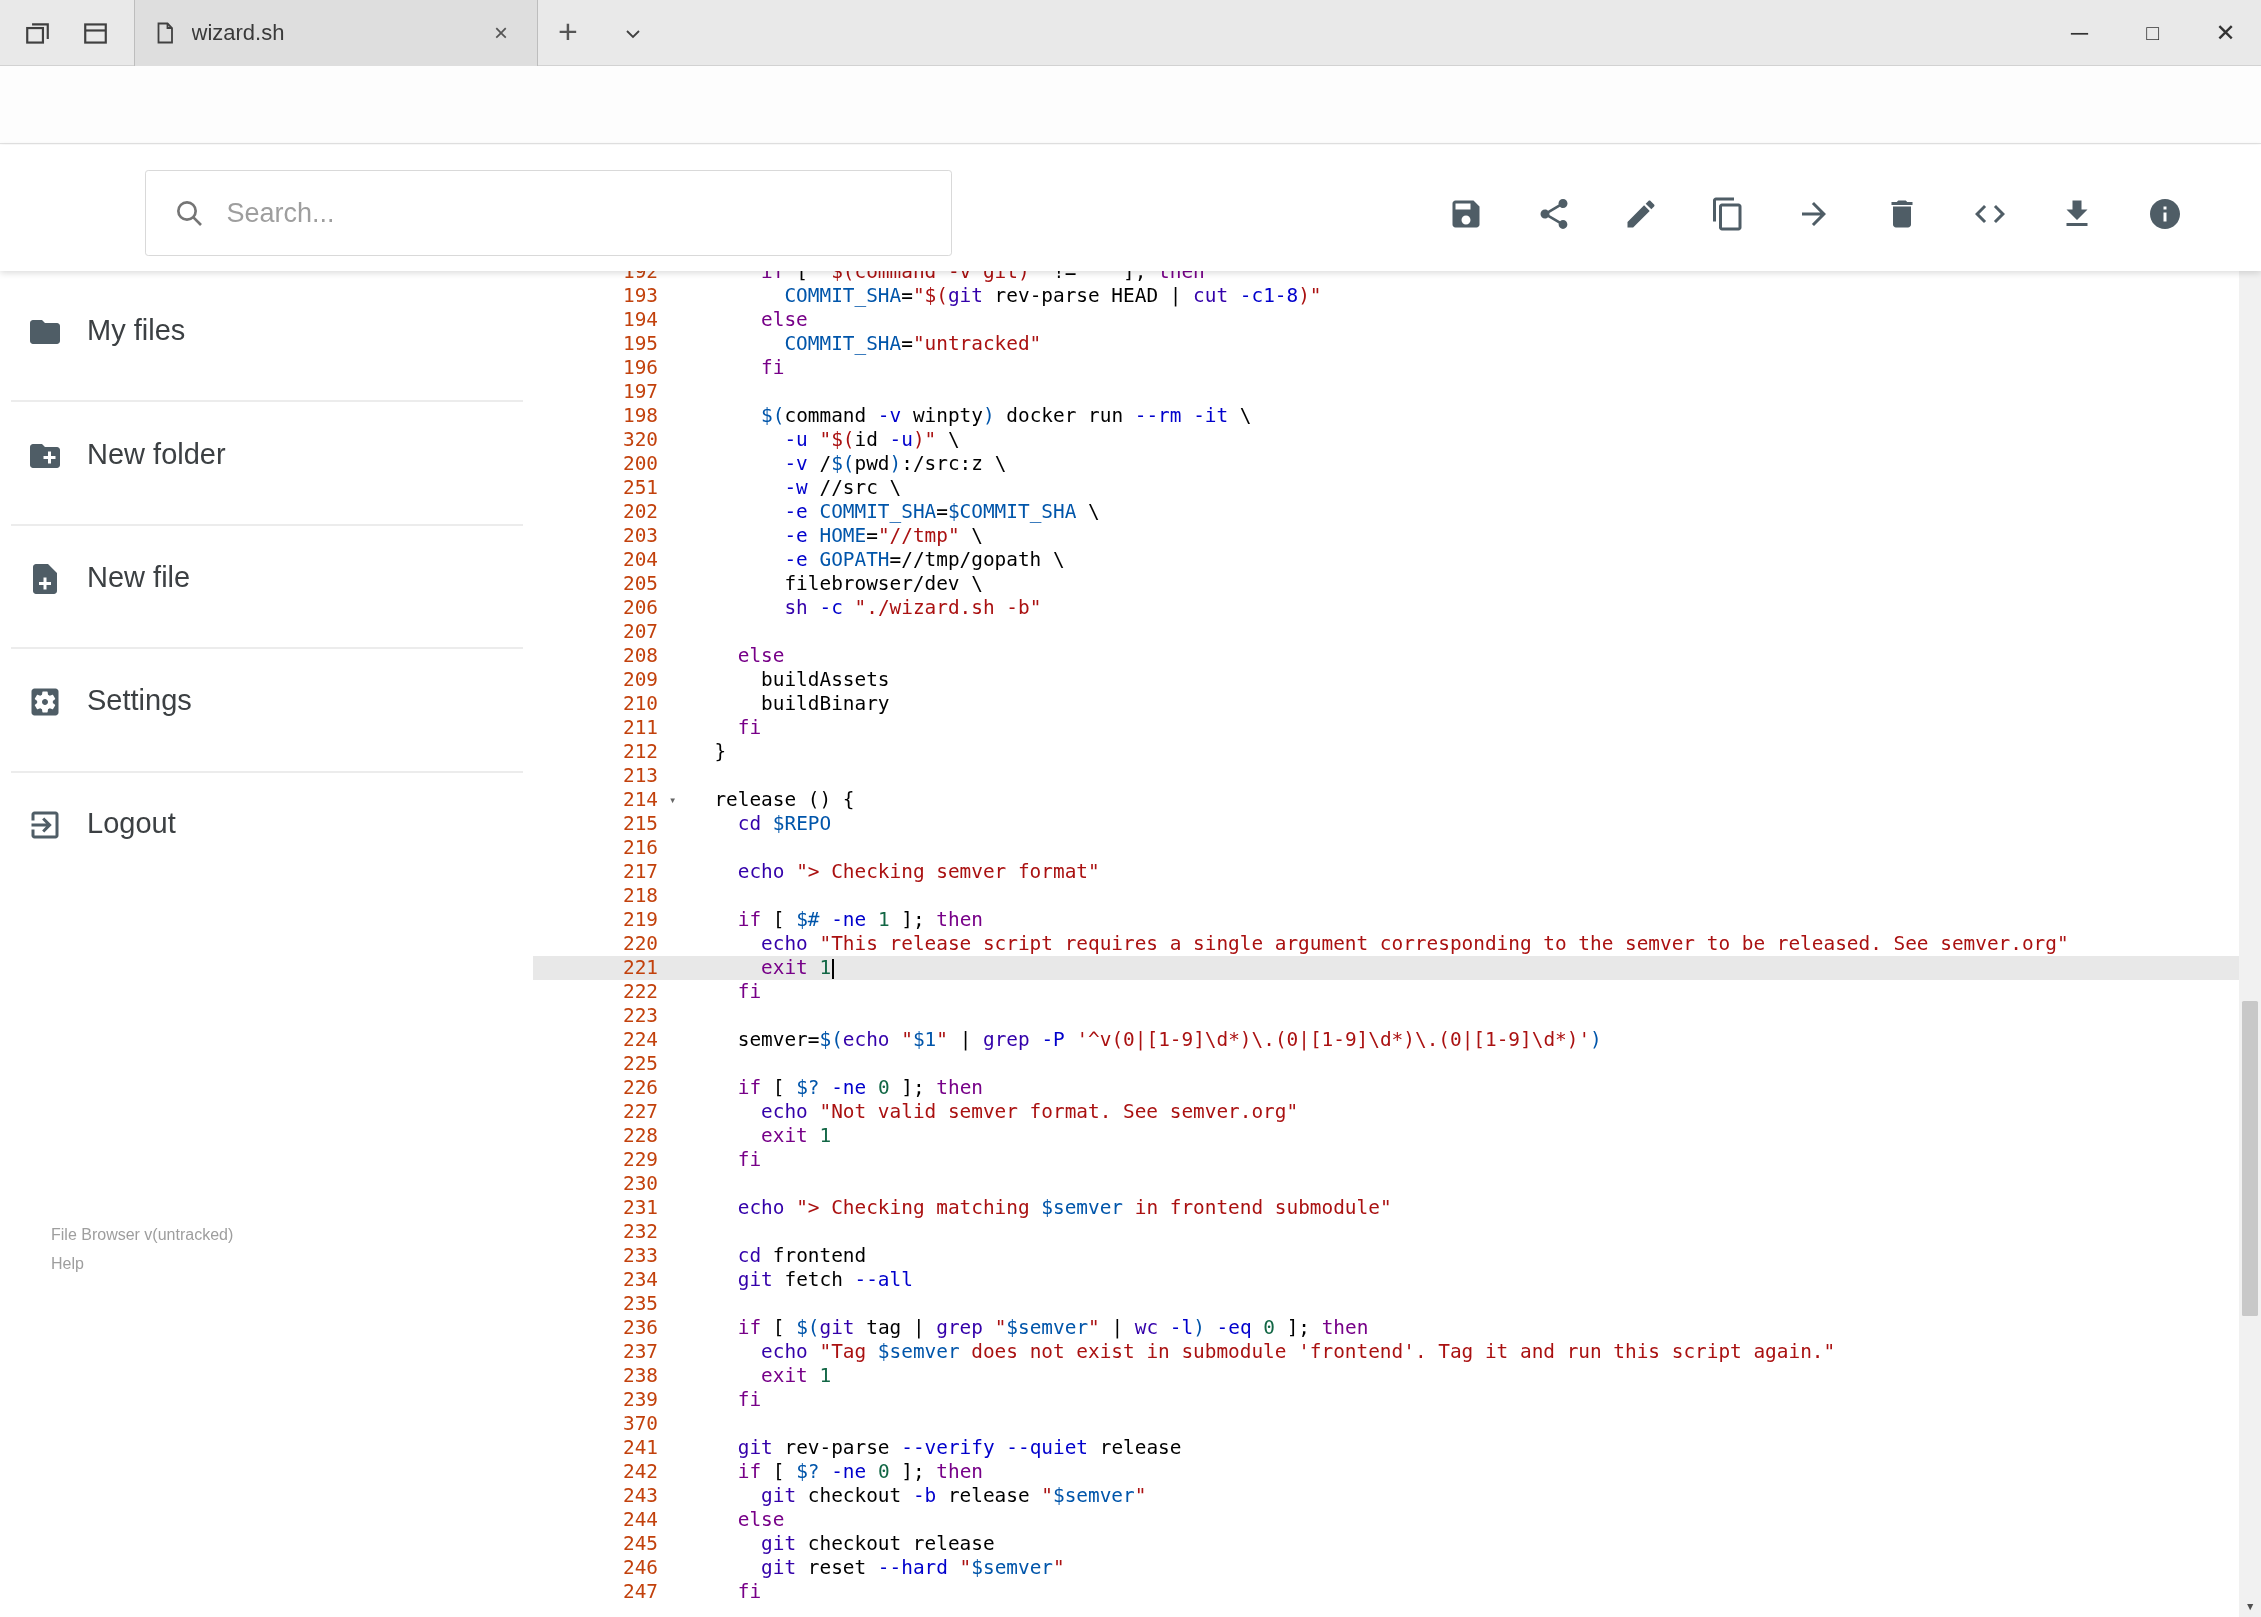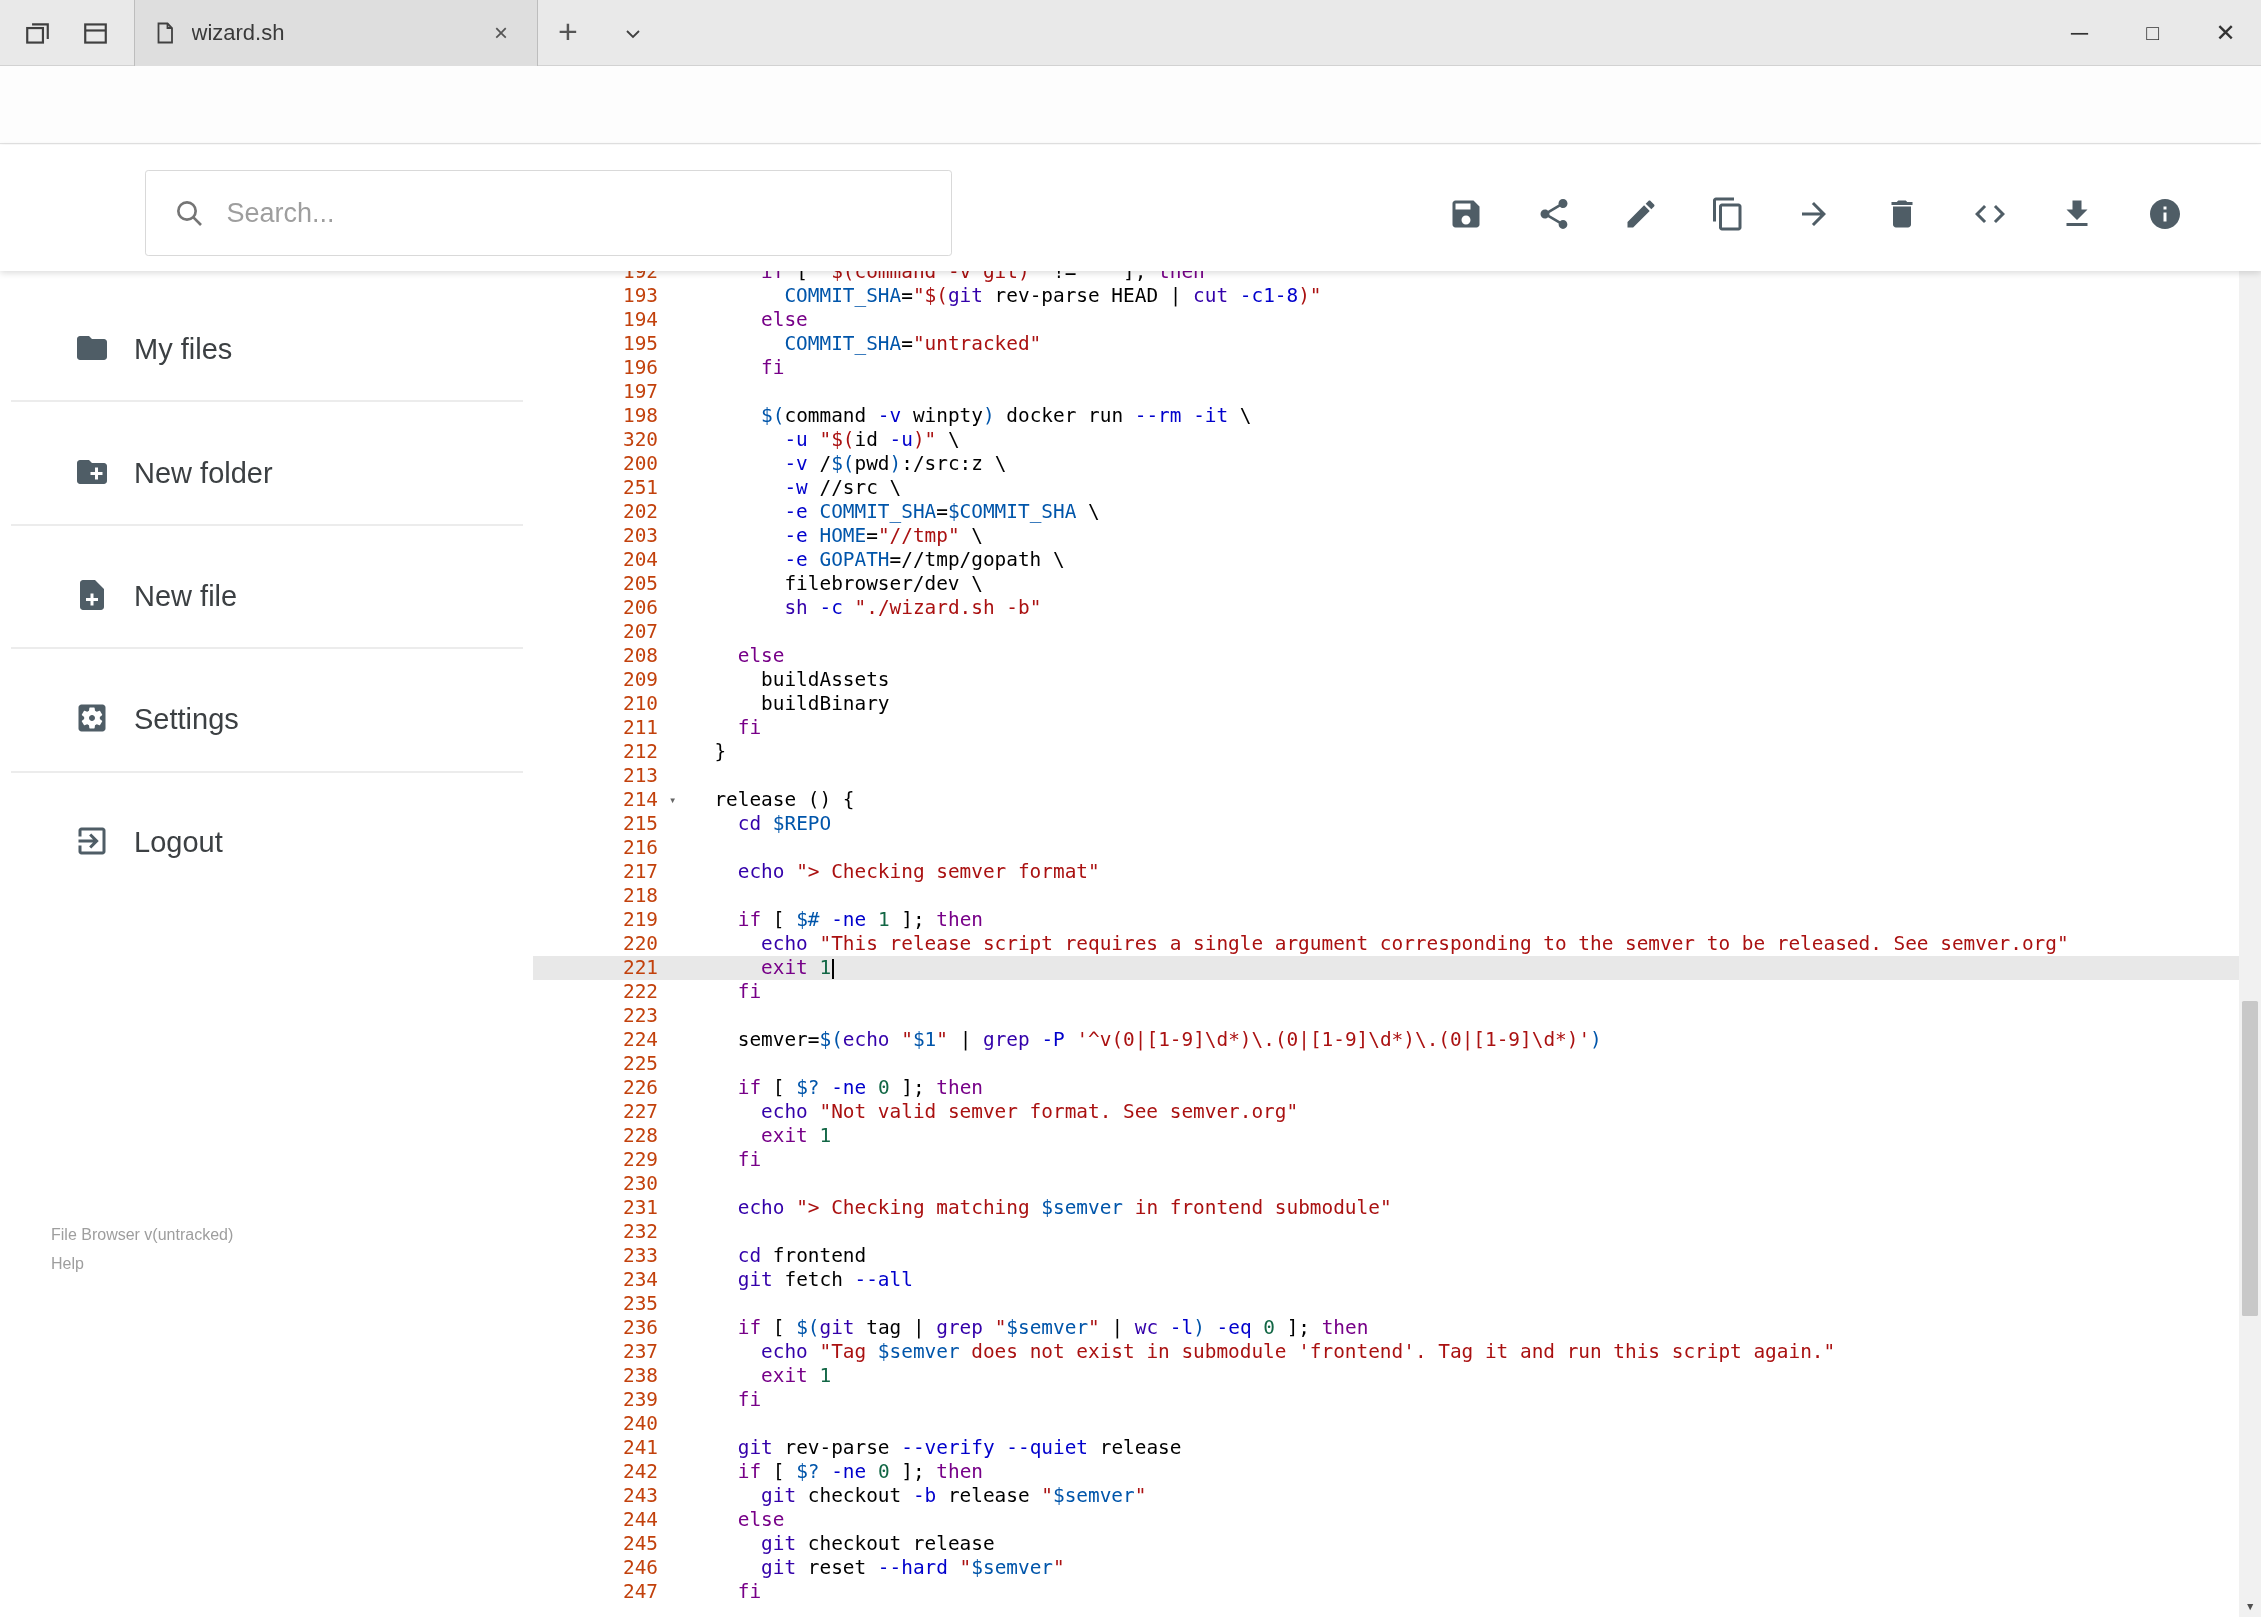--- a/index.html
+++ b/index.html
@@ -51,21 +51,21 @@
                display:flex; align-items:center; padding-left:27.4px; }
   .searchbox input { border:none; outline:none; font-size:27px; color:#424242; flex:1;
                      margin-left:21px; font-family:"Liberation Sans",sans-serif; background:transparent; }
   .searchbox input::placeholder { color:#9e9e9e; }
   .act-btn { position:absolute; top:191px; width:45px; height:45px;
              display:flex; align-items:center; justify-content:center; }
 
   
   .sidebar { position:absolute; left:0; top:271px; width:533px; height:1346px; background:#fff; }
   .side-item { position:absolute; left:0; width:533px; height:52px;
-               display:flex; align-items:flex-end; padding-left:58px;margin-left:16px; }
+               display:flex; align-items:flex-start; padding-left:27px; }
   .side-label { font-size:29px; color:#3c4043; margin-left:24px; }
   .side-div { position:absolute; left:11.3px; width:512px; height:1.6px; background:#ececec; }
   .side-footer { position:absolute; left:51px; top:949px; font-size:16px; color:#9e9e9e; line-height:29px; }
 
   
   .editor { position:absolute; left:533px; top:271px; width:1706px; height:1346px;
             background:#fff; overflow:hidden; }
   .code-scroll { margin-top:-11.3px; font-family:"DejaVu Sans Mono", monospace;
                  font-size:19.4px; line-height:24px; }
   .code-row { display:flex; height:24px; white-space:pre; }
@@ -350,21 +350,21 @@
         <div class="code-row"><span class="gutter-num">230</span><span class="gutter-fold"></span><span class="code-text"></span></div>
         <div class="code-row"><span class="gutter-num">231</span><span class="gutter-fold"></span><span class="code-text"><span class="tk-p">  </span><span class="tk-b">echo</span><span class="tk-p"> </span><span class="tk-s">"&gt; Checking matching </span><span class="tk-v">$semver</span><span class="tk-s"> in frontend submodule"</span></span></div>
         <div class="code-row"><span class="gutter-num">232</span><span class="gutter-fold"></span><span class="code-text"></span></div>
         <div class="code-row"><span class="gutter-num">233</span><span class="gutter-fold"></span><span class="code-text"><span class="tk-p">  </span><span class="tk-b">cd</span><span class="tk-p"> frontend</span></span></div>
         <div class="code-row"><span class="gutter-num">234</span><span class="gutter-fold"></span><span class="code-text"><span class="tk-p">  </span><span class="tk-b">git</span><span class="tk-p"> fetch </span><span class="tk-a">--all</span></span></div>
         <div class="code-row"><span class="gutter-num">235</span><span class="gutter-fold"></span><span class="code-text"></span></div>
         <div class="code-row"><span class="gutter-num">236</span><span class="gutter-fold"></span><span class="code-text"><span class="tk-p">  </span><span class="tk-k">if</span><span class="tk-p"> [ </span><span class="tk-v">$(</span><span class="tk-b">git</span><span class="tk-p"> tag | </span><span class="tk-b">grep</span><span class="tk-p"> </span><span class="tk-s">"</span><span class="tk-v">$semver</span><span class="tk-s">"</span><span class="tk-p"> | </span><span class="tk-b">wc</span><span class="tk-p"> </span><span class="tk-a">-l</span><span class="tk-v">)</span><span class="tk-p"> </span><span class="tk-a">-eq</span><span class="tk-p"> </span><span class="tk-n">0</span><span class="tk-p"> ]; </span><span class="tk-k">then</span></span></div>
         <div class="code-row"><span class="gutter-num">237</span><span class="gutter-fold"></span><span class="code-text"><span class="tk-p">    </span><span class="tk-b">echo</span><span class="tk-p"> </span><span class="tk-s">"Tag </span><span class="tk-v">$semver</span><span class="tk-s"> does not exist in submodule 'frontend'. Tag it and run this script again."</span></span></div>
         <div class="code-row"><span class="gutter-num">238</span><span class="gutter-fold"></span><span class="code-text"><span class="tk-p">    </span><span class="tk-k">exit</span><span class="tk-p"> </span><span class="tk-n">1</span></span></div>
         <div class="code-row"><span class="gutter-num">239</span><span class="gutter-fold"></span><span class="code-text"><span class="tk-p">  </span><span class="tk-k">fi</span></span></div>
-        <div class="code-row"><span class="gutter-num">240</span><span class="gutter-fold"></span><span class="code-text"></span></div>
+        <div class="code-row"><span class="gutter-num">370</span><span class="gutter-fold"></span><span class="code-text"></span></div>
         <div class="code-row"><span class="gutter-num">241</span><span class="gutter-fold"></span><span class="code-text"><span class="tk-p">  </span><span class="tk-b">git</span><span class="tk-p"> rev-parse </span><span class="tk-a">--verify</span><span class="tk-p"> </span><span class="tk-a">--quiet</span><span class="tk-p"> release</span></span></div>
         <div class="code-row"><span class="gutter-num">242</span><span class="gutter-fold"></span><span class="code-text"><span class="tk-p">  </span><span class="tk-k">if</span><span class="tk-p"> [ </span><span class="tk-v">$?</span><span class="tk-p"> </span><span class="tk-a">-ne</span><span class="tk-p"> </span><span class="tk-n">0</span><span class="tk-p"> ]; </span><span class="tk-k">then</span></span></div>
         <div class="code-row"><span class="gutter-num">243</span><span class="gutter-fold"></span><span class="code-text"><span class="tk-p">    </span><span class="tk-b">git</span><span class="tk-p"> checkout </span><span class="tk-a">-b</span><span class="tk-p"> release </span><span class="tk-s">"</span><span class="tk-v">$semver</span><span class="tk-s">"</span></span></div>
         <div class="code-row"><span class="gutter-num">244</span><span class="gutter-fold"></span><span class="code-text"><span class="tk-p">  </span><span class="tk-k">else</span></span></div>
         <div class="code-row"><span class="gutter-num">245</span><span class="gutter-fold"></span><span class="code-text"><span class="tk-p">    </span><span class="tk-b">git</span><span class="tk-p"> checkout release</span></span></div>
         <div class="code-row"><span class="gutter-num">246</span><span class="gutter-fold"></span><span class="code-text"><span class="tk-p">    </span><span class="tk-b">git</span><span class="tk-p"> reset </span><span class="tk-a">--hard</span><span class="tk-p"> </span><span class="tk-s">"</span><span class="tk-v">$semver</span><span class="tk-s">"</span></span></div>
         <div class="code-row"><span class="gutter-num">247</span><span class="gutter-fold"></span><span class="code-text"><span class="tk-p">  </span><span class="tk-k">fi</span></span></div>
       </div>
   </div>
 

